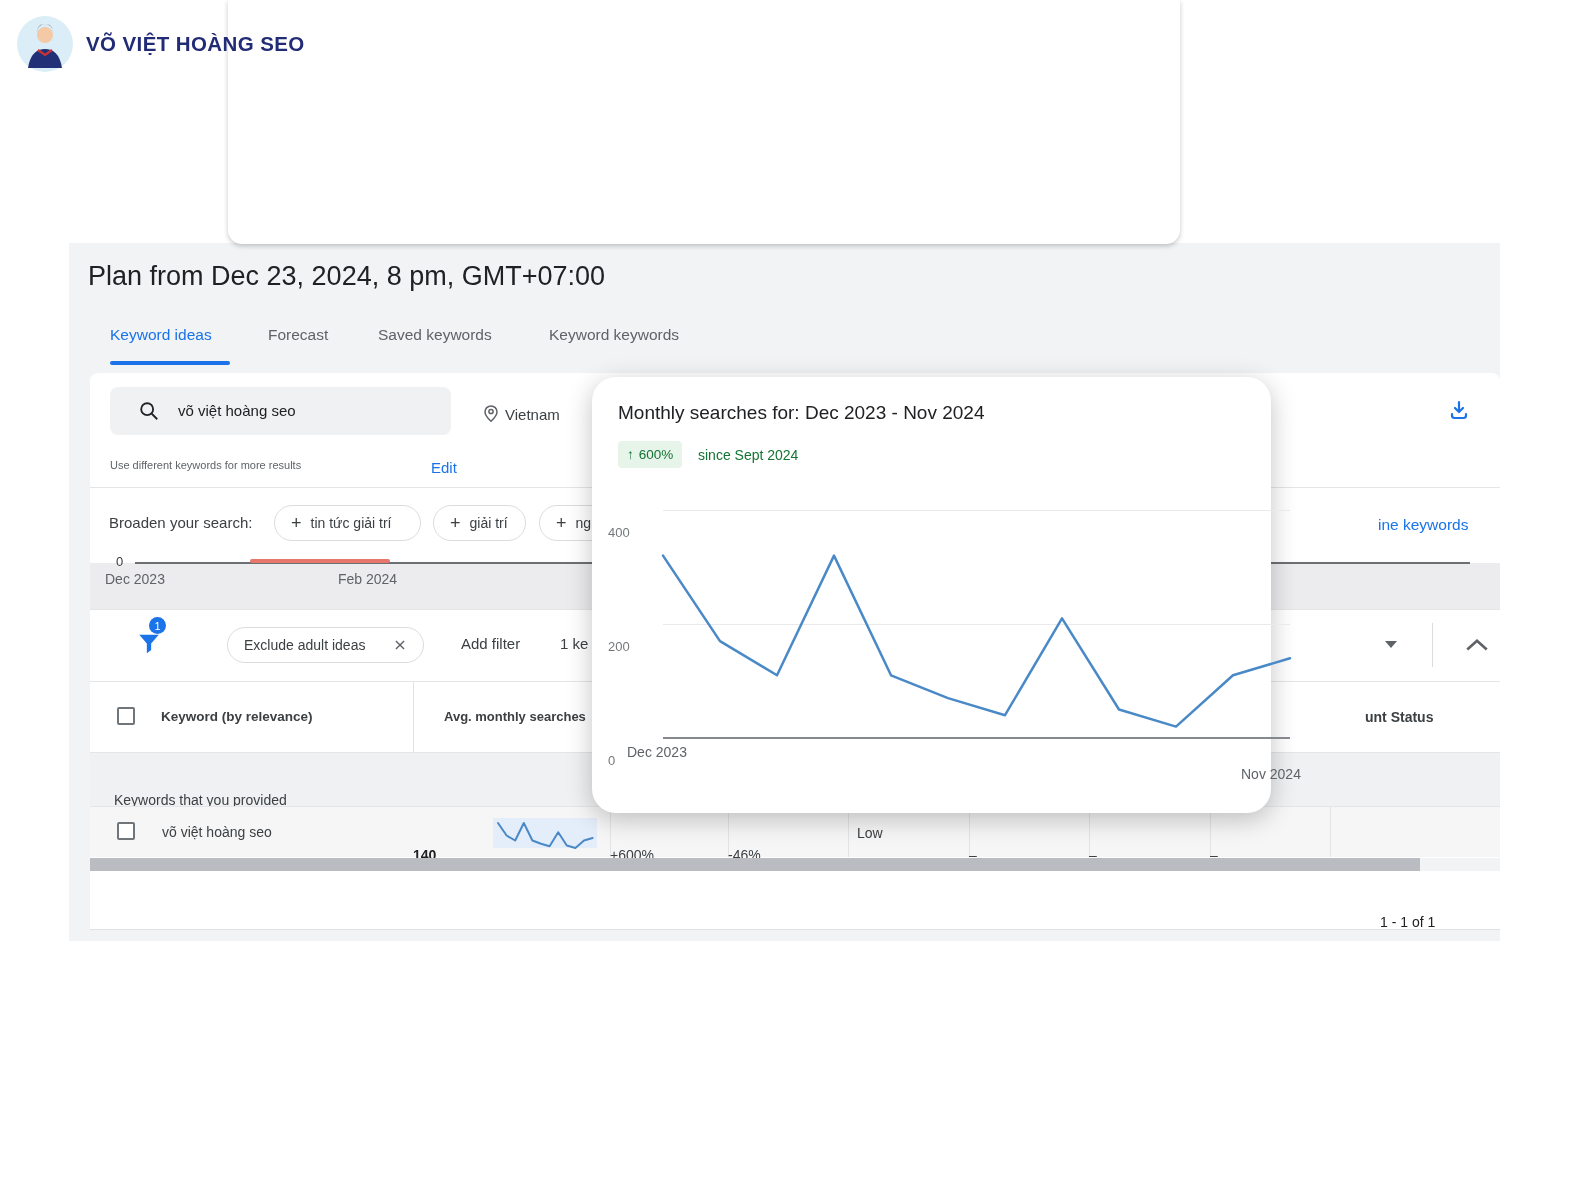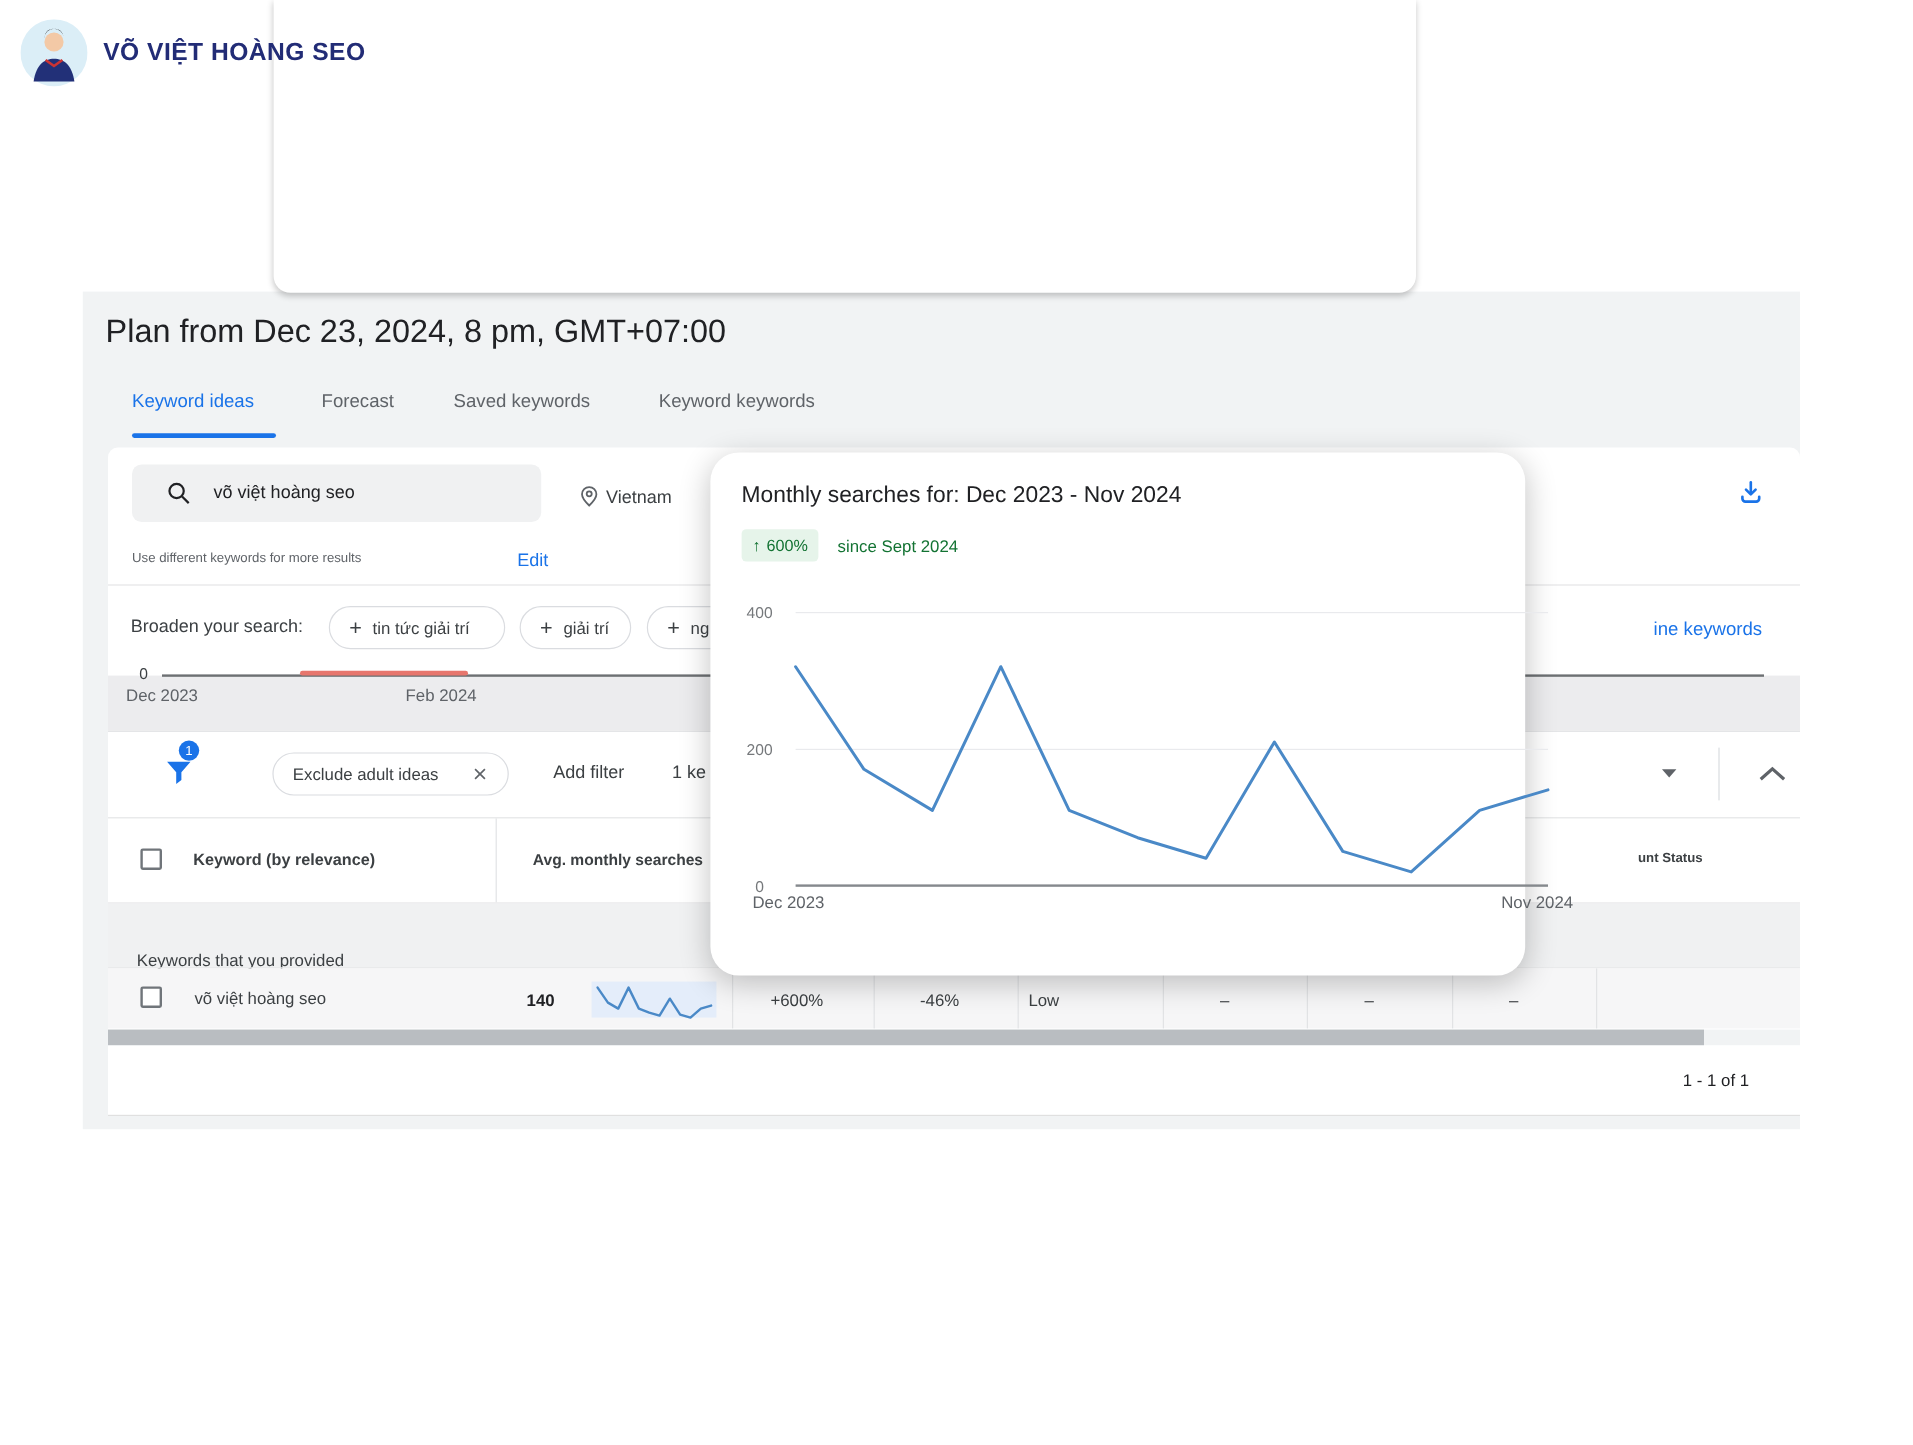--- a/index.html
+++ b/index.html
@@ -18,21 +18,21 @@
                border-radius:0 0 14px 14px;box-shadow:0 2px 5px rgba(0,0,0,.22);z-index:40;}
   #popup{position:absolute;left:592px;top:377px;width:679px;height:436px;background:#fff;border-radius:24px;
          box-shadow:0 6px 26px rgba(0,0,0,.24);z-index:30;}
   .grid-line{position:absolute;background:#e9eaed;height:1px;}
   .tab{position:absolute;top:326px;font-size:15.5px;color:#5f6368;cursor:pointer;}
   .tab.active{color:#1a73e8;}
   .badge-pill{position:absolute;display:inline-flex;align-items:center;gap:5px;background:#e6f4ea;color:#137333;
               border-radius:4px;padding:0 9px;height:27px;font-size:13.5px;}
   .caret-down{position:absolute;width:0;height:0;border-left:6px solid transparent;border-right:6px solid transparent;
               border-top:7px solid #5f6368;}
-  .cell-r{position:absolute;text-align:center;font-size:14px;color:#3c4043;}
+  .cell-r{position:absolute;text-align:left;font-size:14px;color:#3c4043;margin-top:22px;}
 </style>
 </head>
 <body>
 
 <div id="stage">
 
   <div id="panel"></div>
 
   <div class="t" style="left:88px;top:261px;font-size:27px;color:#202124;">Plan from Dec 23, 2024, 8 pm, GMT+07:00</div>
 
@@ -123,21 +123,21 @@
         <path d="M3 12l9-8 9 8"></path>
       </svg>
   </span>
 
   <div class="div-h" style="left:90px;top:681px;width:1410px;"></div>
 
   <div class="cbx" style="left:117px;top:707px;"></div>
   <div class="t" style="left:161px;top:709px;font-size:13.5px;font-weight:600;color:#3c4043;">Keyword (by relevance)</div>
   <div class="sep-v" style="left:413px;top:682px;height:70px;"></div>
   <div class="t" style="left:444px;top:709px;font-size:13px;font-weight:600;color:#3c4043;">Avg. monthly searches</div>
-  <div class="t" style="left:1365px;top:709px;font-size:11px;font-weight:600;color:#3c4043;">unt Status</div>
+  <div class="t" style="left:1365px;top:709px;font-size:14px;font-weight:600;color:#3c4043;">unt Status</div>
 
   <div class="div-h" style="left:90px;top:752px;width:1410px;"></div>
 
   <div style="position:absolute;left:90px;top:753px;width:1410px;height:53px;background:#f0f1f2;"></div>
   <div class="t" style="left:114px;top:772px;font-size:14px;color:#3c4043;margin-top:20px;">Keywords that you provided</div>
   <div class="div-h" style="left:90px;top:806px;width:1410px;"></div>
 
   <div style="position:absolute;left:90px;top:807px;width:1410px;height:50px;background:#f6f6f7;"></div>
   <div class="cbx" style="left:117px;top:822px;"></div>
   <div class="t" style="left:162px;top:824px;font-size:14px;color:#3c4043;">võ việt hoàng seo</div>

